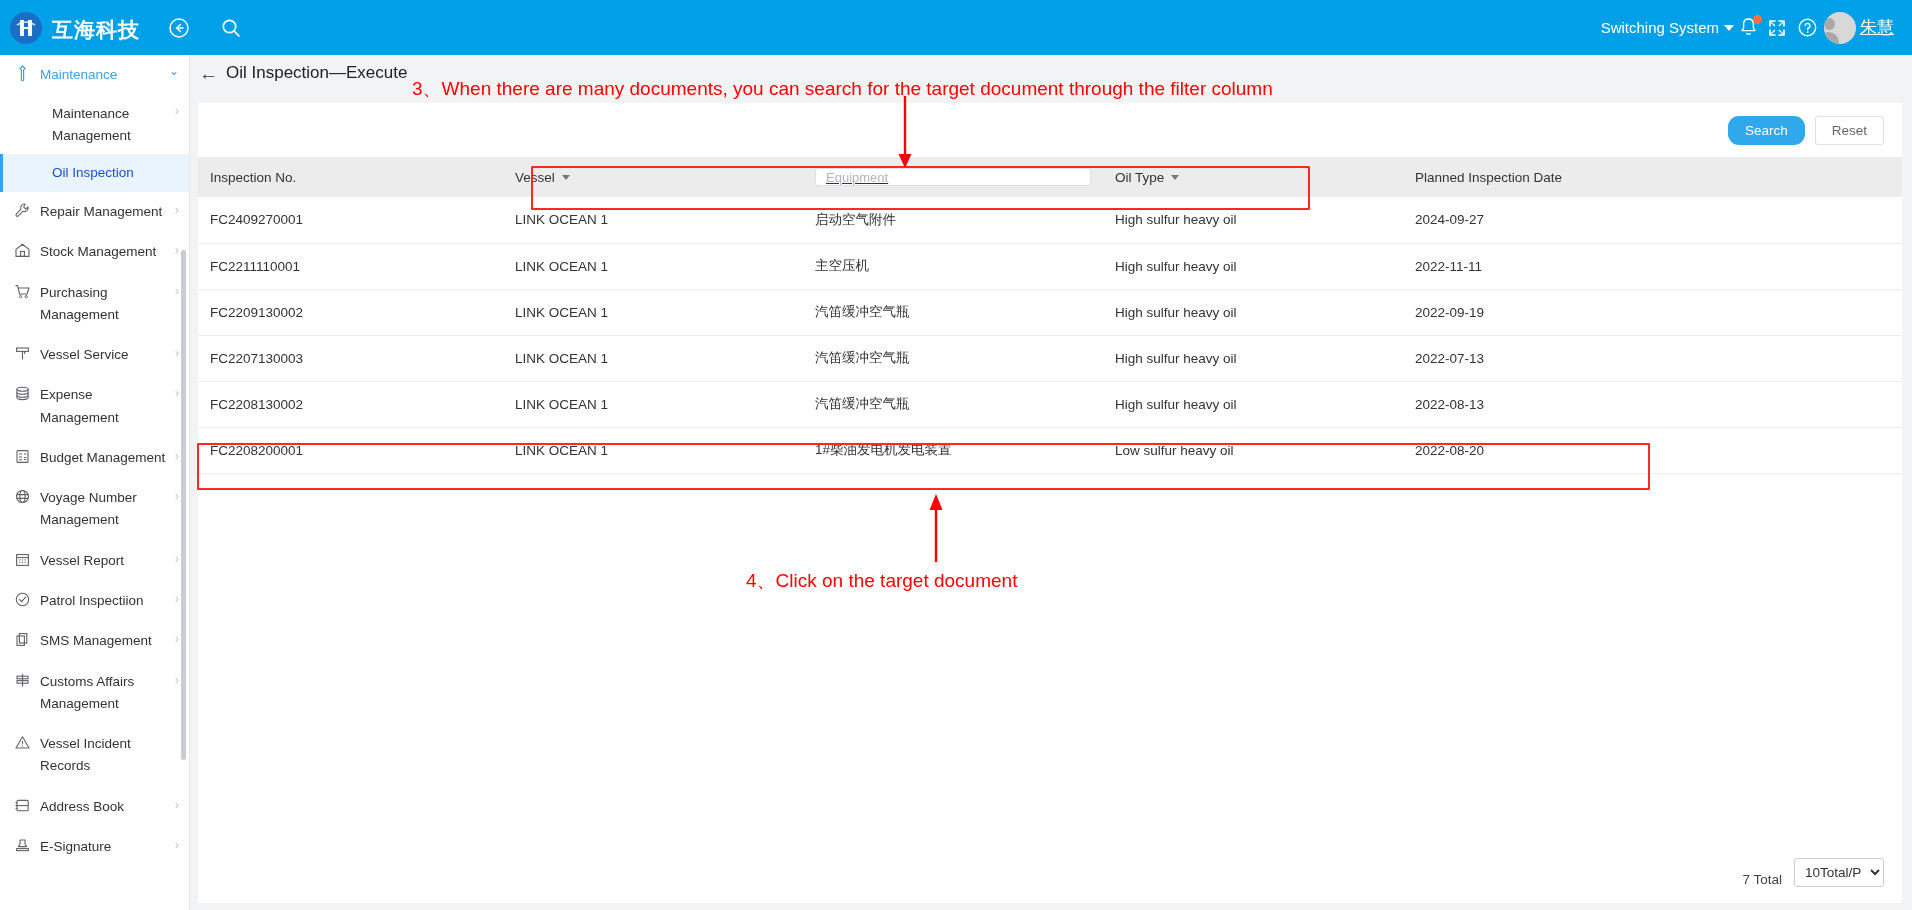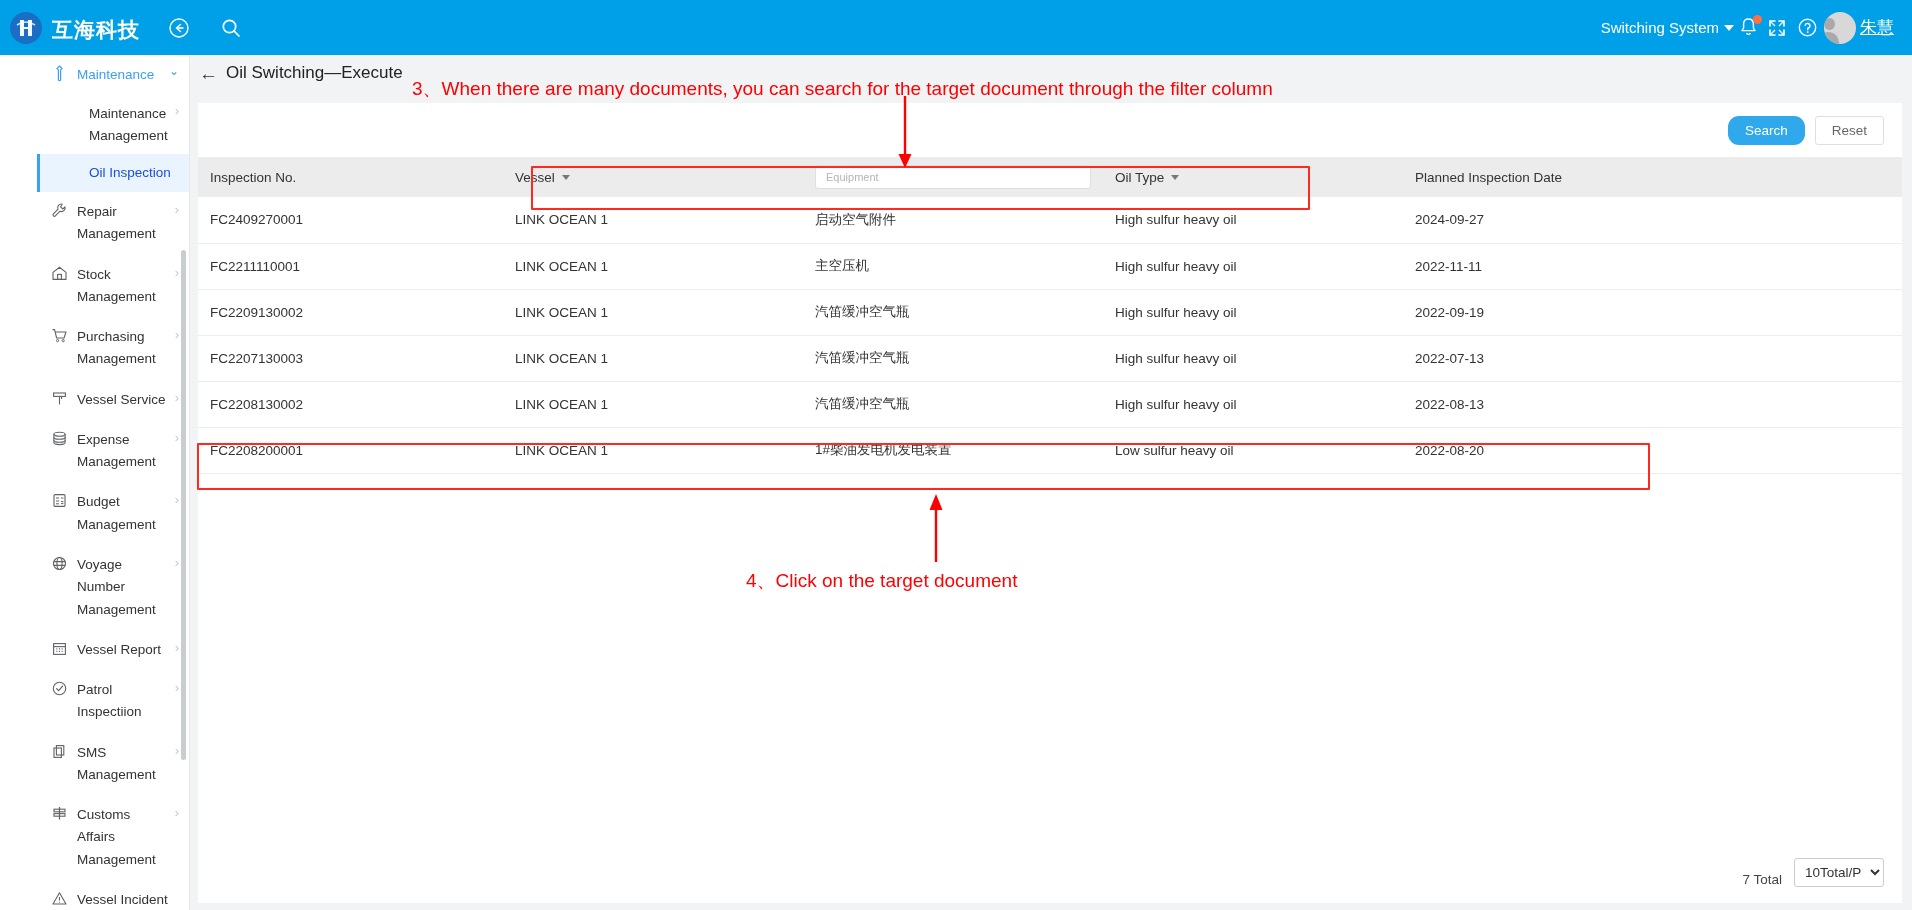--- a/index.html
+++ b/index.html
@@ -79,21 +79,20 @@
   .avatar-body { width:22px; height:12px; border-radius:11px 11px 0 0; background:#a9a9a9; position:relative; left:-17px;}
   .user-name { font-size: 17px; font-family:"DejaVu Sans", sans-serif; white-space: nowrap; text-decoration: underline;}
 
   
   .sidebar {
     position: absolute; top: 55px; left: 0;
     width: 190px; height: 855px;
     background: #fff;
     border-right: 1px solid #e8e8e8;
     overflow: hidden;
-    padding-left: 37px;
   }
   .side-item {
     display: flex; align-items: flex-start;
     padding: 9px 10px 9px 12px;
     font-size: 13.5px; color: #333;
     cursor: pointer; position: relative;
     min-height: 38px;
   }
   .side-item .s-ico {
     width: 20px; height: 19px; flex: 0 0 20px;
@@ -176,25 +175,26 @@
   .col-oil   { width: 300px; }
   .col-date  { width: 499px; }
   .th-inner { display: flex; align-items: center; }
   .filter-caret {
     width: 0; height: 0; margin-left: 7px;
     border-left: 4px solid transparent; border-right: 4px solid transparent;
     border-top: 5px solid #777;
     display: inline-block;
   }
   .eq-input {
-    width: 290px; height: 24px;
+    width: 290px; height: 18px;
     border: 1px solid #dcdfe6; border-radius: 3px;
-    background: #fff; font-size: 11px; color: #333;
+    background: #fff; font-size: 13px; color: #333;
     padding: 0 10px; font-family: inherit;
     outline: none;
+    text-decoration: underline;
   }
   .eq-input::placeholder { color: #b3b5b8; }
   tr.hl-row td { position: relative; }
 
   
   .anno { position: absolute; color: #ff0000; z-index: 30; pointer-events: none; }
   .anno-text {
     font-size: 19px; font-family: "Liberation Sans", sans-serif;
     white-space: nowrap;
   }
@@ -466,21 +466,21 @@
     <span class="s-arrow">›</span>
   </div>
 
   <div class="side-scrollbar"></div>
 </div>
 
 <div class="main">
 
   <div class="page-head">
     <span class="back-arrow">←</span>
-    <span class="page-title">Oil Switching—Execute</span>
+    <span class="page-title">Oil Inspection—Execute</span>
   </div>
 
   <div class="card">
 
     <div class="card-toolbar">
       <button class="btn-primary">Search</button>
       <button class="btn-default">Reset</button>
     </div>
 
     <table class="grid">

